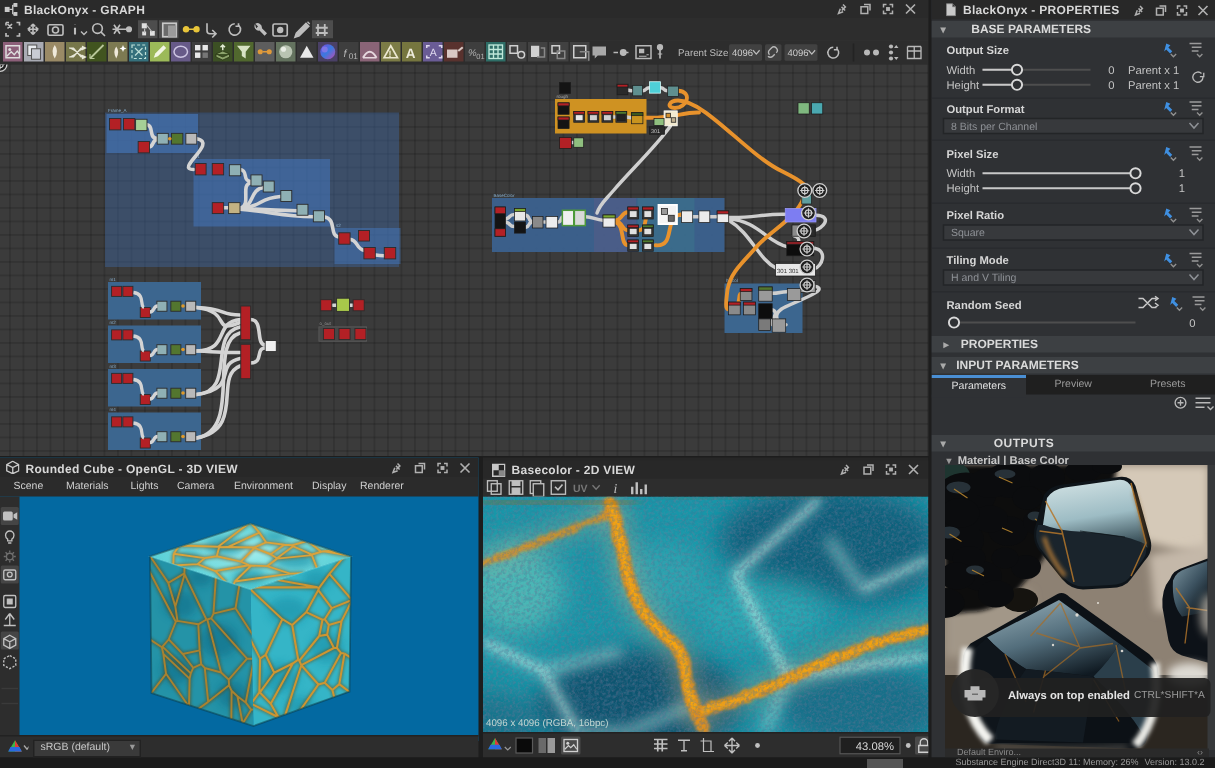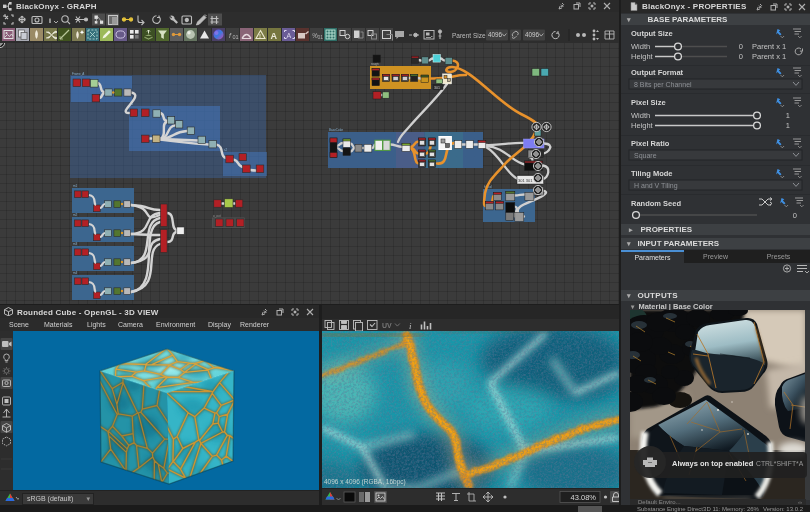--- a/index.html
+++ b/index.html
@@ -640,20 +640,44 @@
         <path d="M5 0.5 L9.5 8 H5 Z" fill="#e03a3a"></path>
         <path d="M2 5 h6 l1.5 3 H0.5 Z" fill="#2a6ae0"></path>
         <path d="M11 4 l2 2.4 2-2.4" stroke="#aaa" fill="none" stroke-width="0.9"></path>
     </svg>
     <div class="ab" style="left:22px;top:1.5px;width:66px;height:10px;background:#3a3a3a;border:1px solid #222;color:#c8c8c8;font-size:7px;line-height:10px;padding-left:4px;">sRGB (default)<span style="position:absolute;right:3px;top:0;color:#999;">▾</span></div>
   </div>
 </div>
 
 <div class="ab" style="left:320px;top:305px;width:2px;height:199px;background:#1d1d1d;"></div>
 <div class="ab" style="left:322px;top:305px;width:297px;height:199px;background:#262626;">
+  <div class="ab" style="left:0;top:2px;width:297px;height:12px;background:#282828;">
+    <svg class="ab" style="left:6px;top:2px" width="9" height="9" viewBox="0 0 9 9">
+        <rect x="0.5" y="0.5" width="8" height="8" fill="none" stroke="#c8c8c8"></rect>
+        <rect x="0.5" y="0.5" width="4" height="4" fill="#c8c8c8"></rect>
+        <rect x="4.5" y="4.5" width="4" height="4" fill="#888"></rect>
+      </svg>
+    <div class="ab ttl" style="left:19px;top:2px;">Basecolor - 2D VIEW</div>
+    <div class="ab winbtns" style="right:6px;top:2px;">
+      <svg width="8" height="8" viewBox="0 0 8 8">
+          <path d="M4 1 l1.6 1.6 -2.4 2.4 M2.2 3.9 L1 7 l3.1-1.2 M3 2.6 l2.4 2.4" stroke="#b0b0b0" stroke-width="1" fill="none"></path>
+        </svg>
+      <svg width="8" height="8" viewBox="0 0 8 8">
+          <rect x="1" y="2.5" width="4.5" height="4.5" fill="none" stroke="#b0b0b0"></rect>
+          <path d="M3 1 h4 v4" fill="none" stroke="#b0b0b0"></path>
+        </svg>
+      <svg width="8" height="8" viewBox="0 0 8 8">
+          <path d="M1 3 V1 h2 M5 1 h2 v2 M7 5 v2 H5 M3 7 H1 V5" fill="none" stroke="#b0b0b0"></path>
+          <rect x="2.7" y="2.7" width="2.6" height="2.6" fill="#b0b0b0"></rect>
+        </svg>
+      <svg width="8" height="8" viewBox="0 0 8 8">
+          <path d="M1 1 L7 7 M7 1 L1 7" stroke="#b0b0b0" stroke-width="1.1"></path>
+        </svg>
+    </div>
+  </div>
   <div class="ab" style="left:0;top:14px;width:297px;height:12px;background:#2d2d2d;">
     <svg width="297" height="12" viewBox="0 0 297 12">
       <g fill="none" stroke="#c0c0c0" stroke-width="0.9">
         <rect x="3" y="1.5" width="6.5" height="7"></rect>
           <rect x="5.5" y="3.5" width="6.5" height="7"></rect>
         <g>
             <rect x="17.5" y="1.5" width="9" height="9"></rect>
             <path d="M19.5 1.5 v3 h5 v-3 M19.5 10.5 v-4 h5 v4" fill="#c0c0c0"></path>
           </g>
         <rect x="31.5" y="1.5" width="7" height="8.5"></rect>
@@ -883,21 +907,21 @@
     <div class="ab" style="left:0;top:0;width:63px;height:13px;background:#2f3134;border-top:2px solid #4a8fd4;color:#e0e0e0;font-size:7px;text-align:center;line-height:11px;">Parameters</div>
     <div class="ab" style="left:63px;top:0;width:63px;height:13px;color:#9a9a9a;font-size:7px;text-align:center;line-height:13px;">Preview</div>
     <div class="ab" style="left:126px;top:0;width:63px;height:13px;color:#9a9a9a;font-size:7px;text-align:center;line-height:13px;">Presets</div>
   </div>
   <svg class="ab" style="left:0;top:263px" width="189" height="11" viewBox="0 0 189 11">
     <circle cx="166" cy="5.5" r="3.6" fill="none" stroke="#b8b8b8" stroke-width="0.9"></circle>
       <path d="M166 3.5 v4 M164 5.5 h4" stroke="#b8b8b8" stroke-width="0.9"></path>
     <path d="M176 2.5 h10 M176 5.5 h10 M176 8.5 h6" stroke="#b8b8b8" stroke-width="1.1"></path>
       <path d="M184 8 l2 2 2-2" stroke="#b8b8b8" fill="none" stroke-width="0.9"></path>
   </svg>
-  <div class="secbar ab" style="left:0;top:290px;width:189px;height:11px;">
+  <div class="secbar ab" style="left:0;top:290px;width:189px;height:11px;gap:25px;">
     <span style="margin-left:6px;color:#aaa;font-size:7px;">▾</span>
       <span style="margin-left:7px;letter-spacing:.3px;">OUTPUTS</span>
   </div>
   <div class="ab" style="left:7px;top:302px;width:182px;height:9px;background:#2f3134;color:#c8c8c8;font-size:7.5px;font-weight:bold;">
     <span style="margin-left:3px;color:#999;font-size:6.5px;">▾</span>&nbsp;&nbsp;Material | Base Color
   </div>
 </div>
 
 <svg class="ab" style="left:630px;top:310px" width="176" height="190" viewBox="0 0 176 190">
   <defs>

